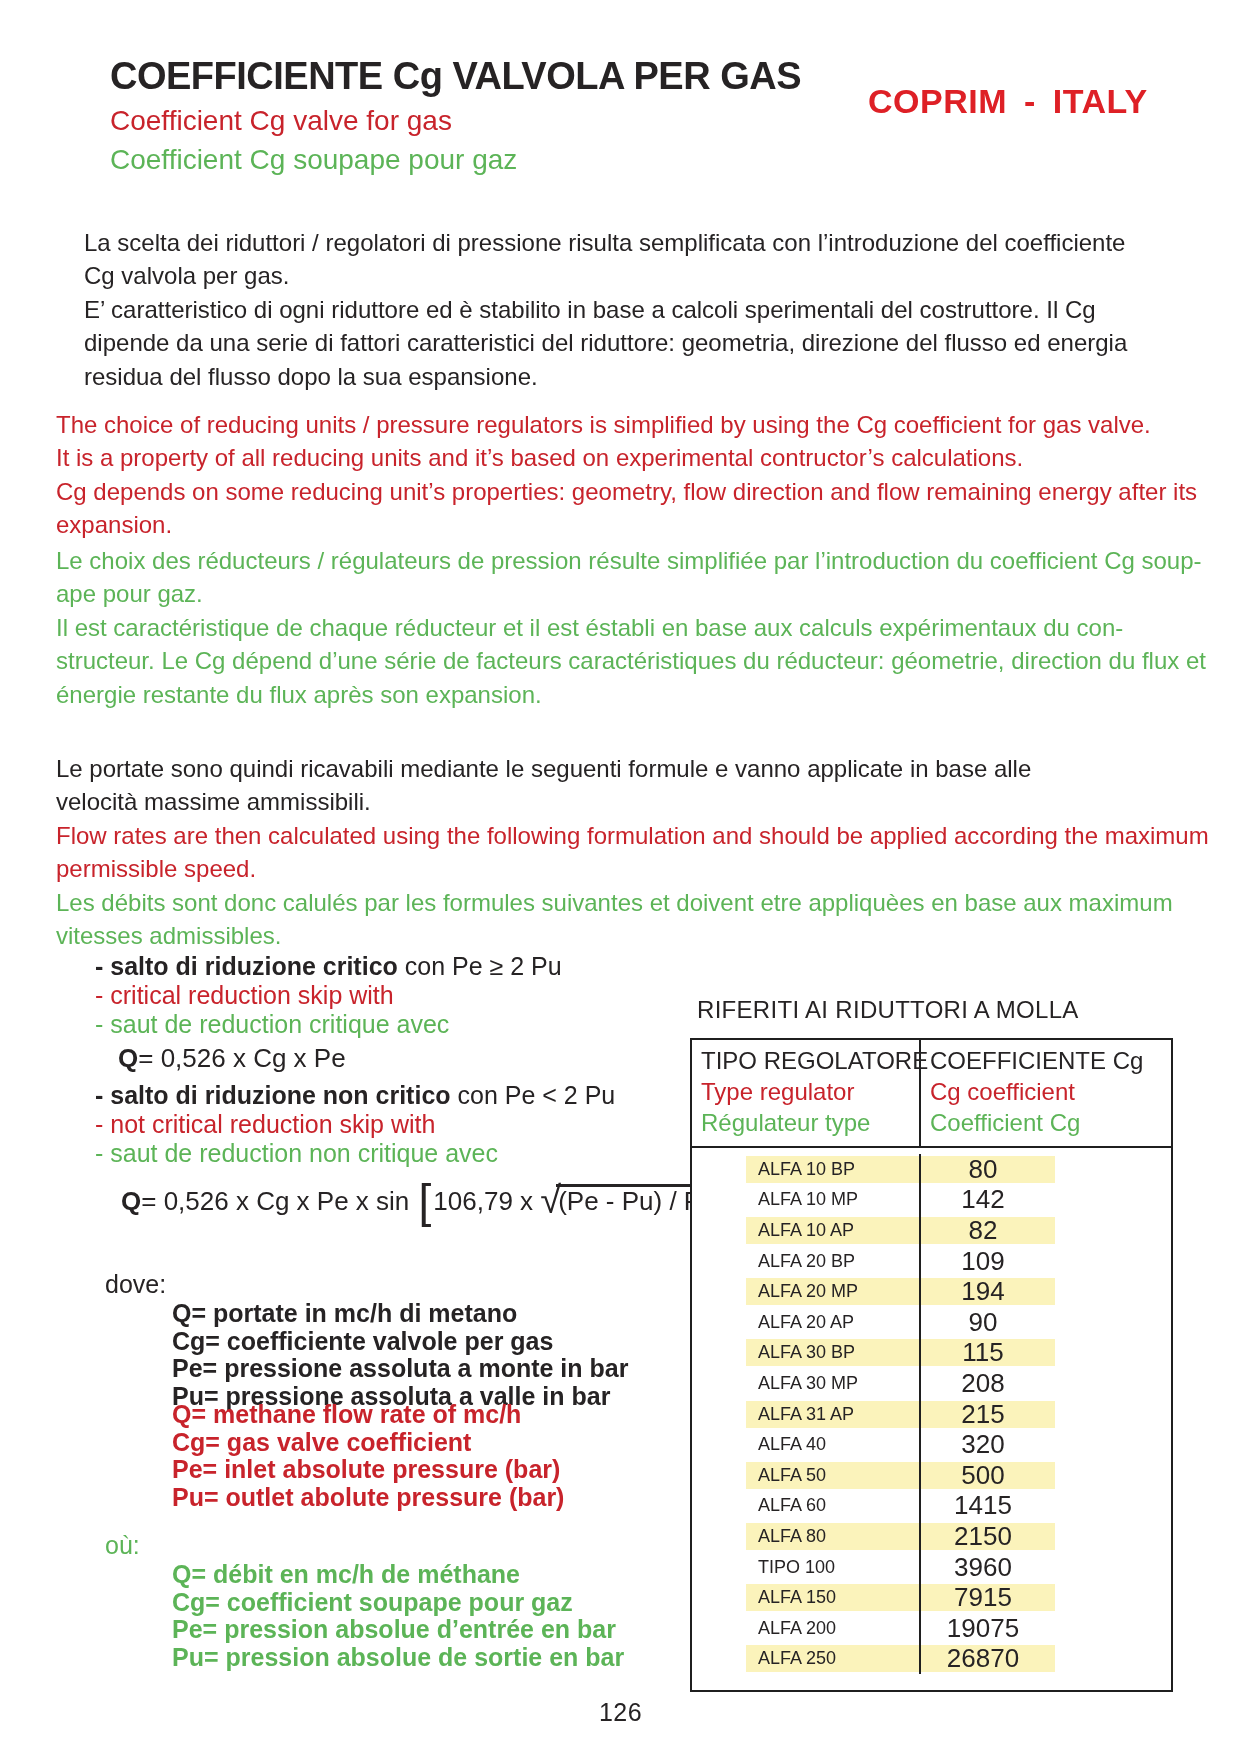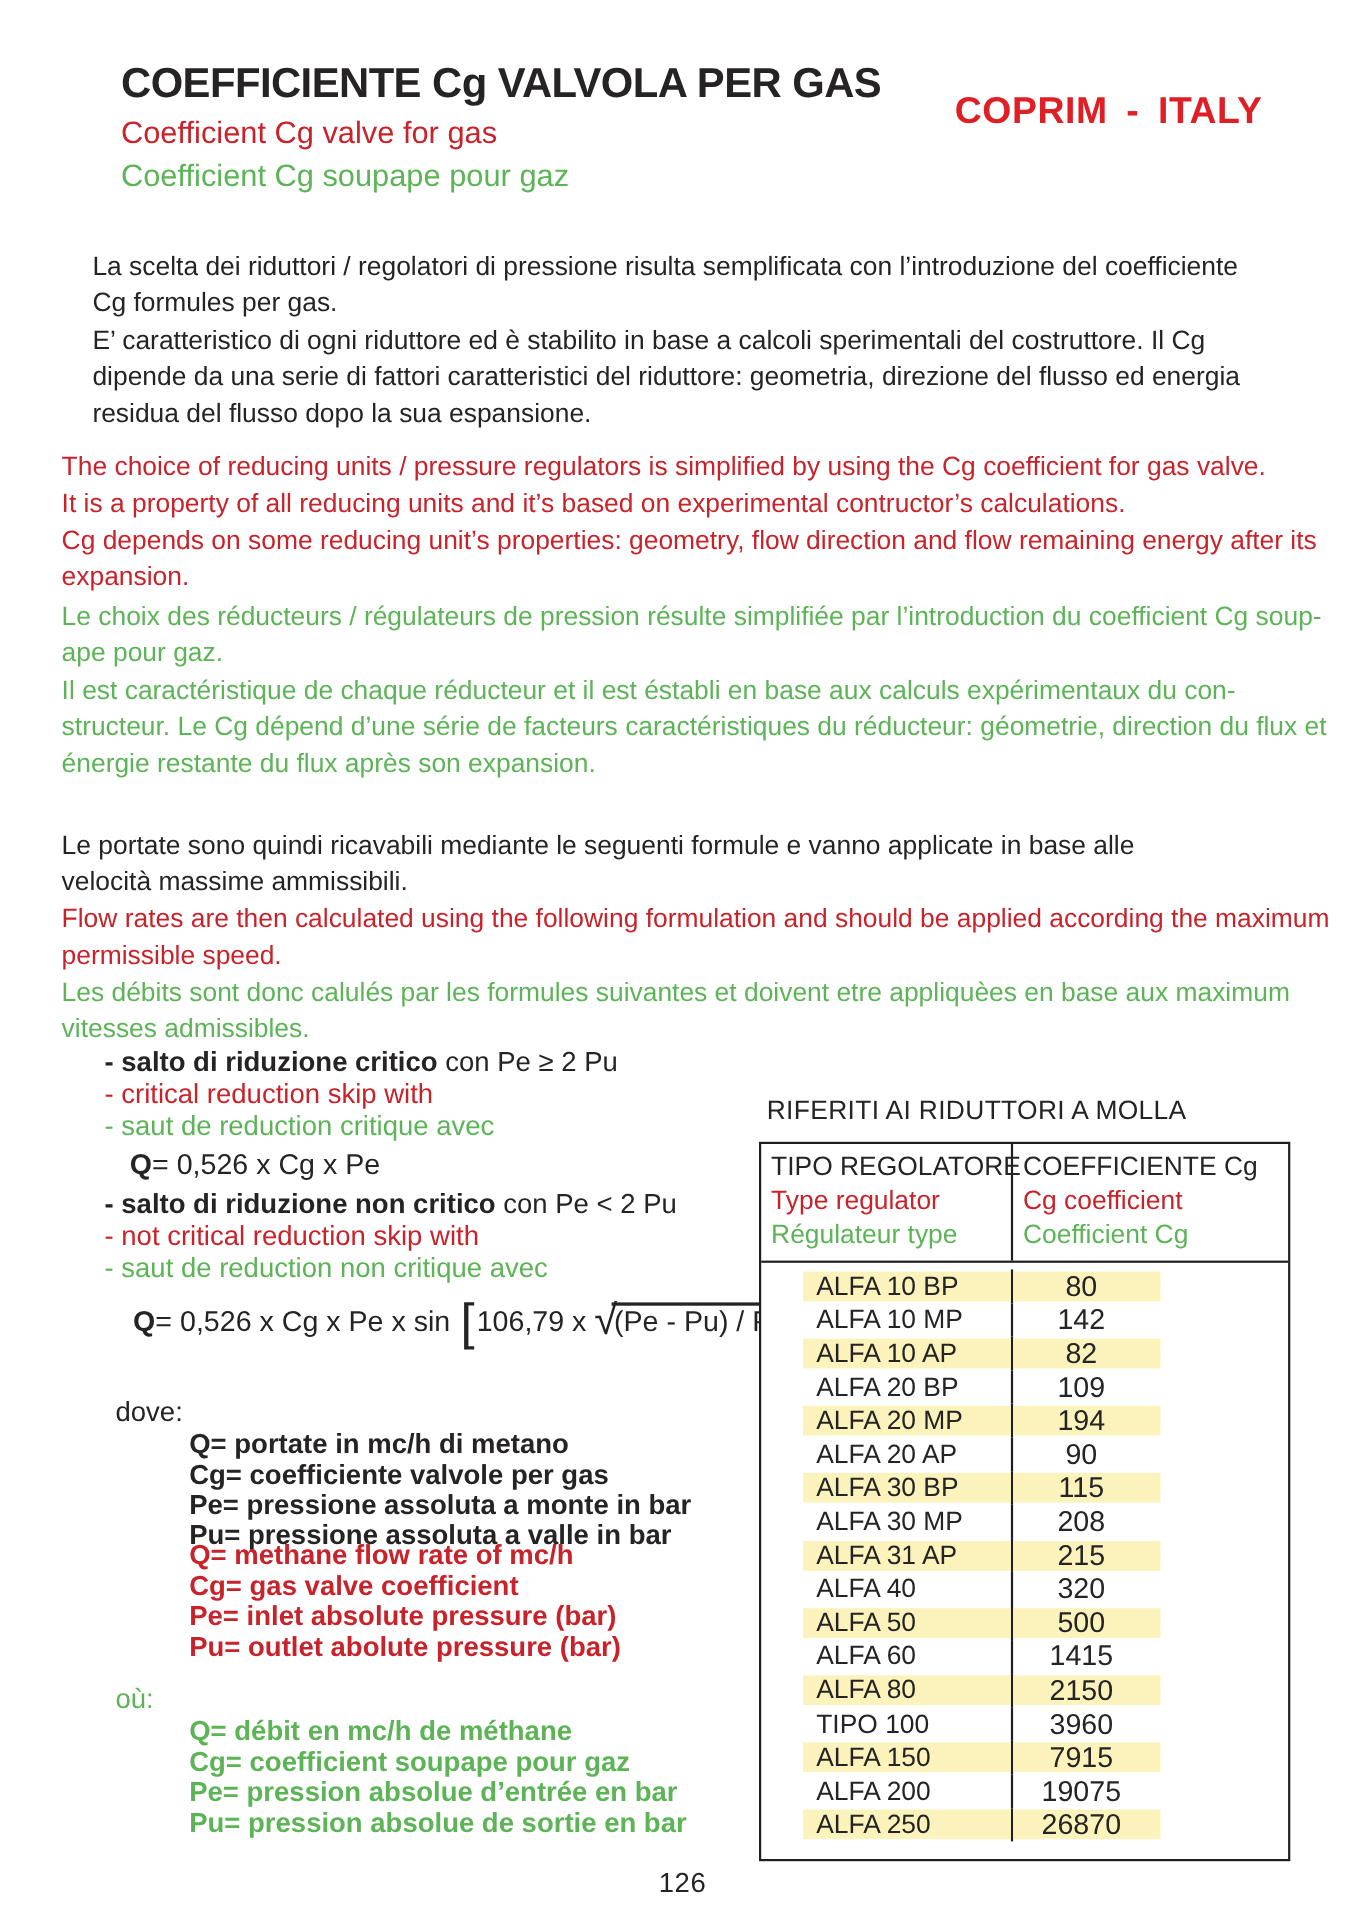--- a/index.html
+++ b/index.html
@@ -77,22 +77,22 @@
   .th1 { width: 229px; border-right: 2.5px solid var(--border, #1f1f1f); }
   .th2 { flex: 1; }
   .th div { font-size: 24px; line-height: 31px; white-space: nowrap; }
   .tbody { padding: 6px 0 16px; }
   .trow { display: flex; height: 30.6px; }
   .tc1 {
     width: 229px; border-right: 2.5px solid var(--border, #1f1f1f);
     display: flex; align-items: center;
   }
   .tc1 .cell {
-    display: block; margin-left: 38px; flex: 1;
-    padding-left: 12px; font-size: 24px; line-height: 27px; height: 27px;
+    display: block; margin-left: 54px; flex: 1;
+    padding-left: 12px; font-size: 18px; line-height: 27px; height: 27px;
     white-space: nowrap;
   }
   .tc2 { flex: 1; display: flex; align-items: center; }
   .tc2 .cell {
     display: block; width: 134px; text-align: center; padding-right: 10px;
     font-size: 26px; line-height: 27px; height: 27px; white-space: nowrap;
   }
   .trow:nth-child(odd) .cell { background: var(--highlight, #fbf3bb); }
 
   .page-num {
@@ -107,21 +107,21 @@
 
   <div class="title-block">
     <h1>COEFFICIENTE Cg VALVOLA PER GAS</h1>
     <div class="subtitle red">Coefficient Cg valve for gas</div>
     <div class="subtitle green">Coefficient Cg soupape pour gaz</div>
   </div>
   <div class="brand">COPRIM - ITALY</div>
 
   <div class="para ink pos-intro-it">
       <div>La scelta dei riduttori / regolatori di pressione risulta semplificata con l’introduzione del coefficiente</div>
-      <div>Cg formules per gas.</div>
+      <div>Cg valvola per gas.</div>
       <div>E’ caratteristico di ogni riduttore ed è stabilito in base a calcoli sperimentali del costruttore. Il Cg</div>
       <div>dipende da una serie di fattori caratteristici del riduttore: geometria, direzione del flusso ed energia</div>
       <div>residua del flusso dopo la sua espansione.</div>
     </div>
   <div class="para red pos-intro-en">
       <div>The choice of reducing units / pressure regulators is simplified by using the Cg coefficient for gas valve.</div>
       <div>It is a property of all reducing units and it’s based on experimental contructor’s calculations.</div>
       <div>Cg depends on some reducing unit’s properties: geometry, flow direction and flow remaining energy after its</div>
       <div>expansion.</div>
     </div>

